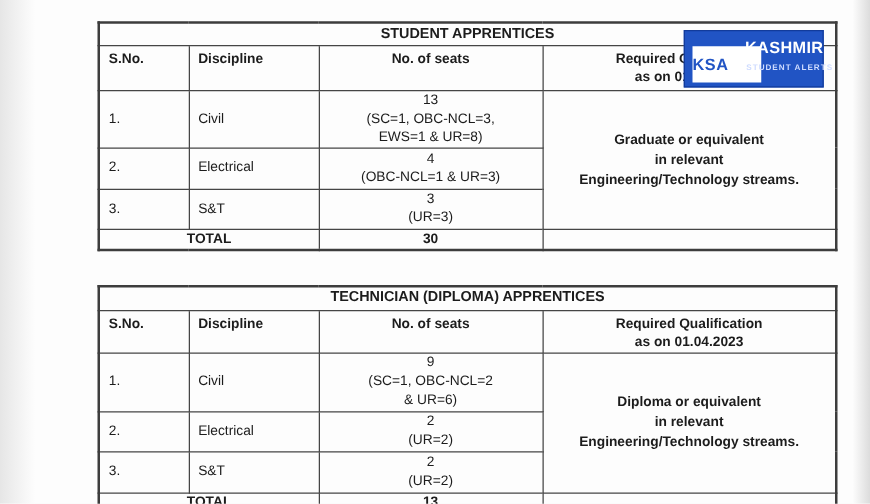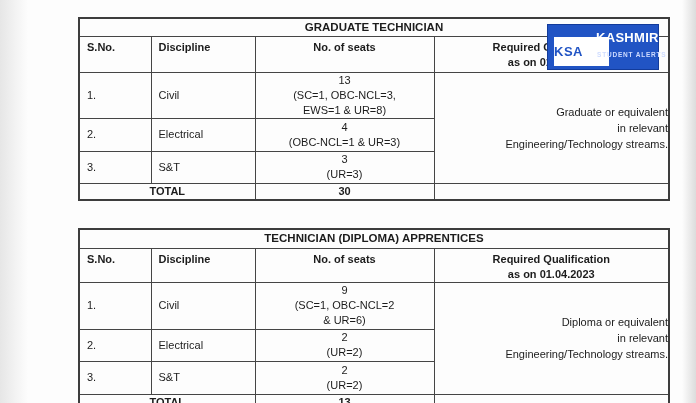--- a/index.html
+++ b/index.html
@@ -21,21 +21,21 @@
   }
   table.doc td{border:1px solid #454545;padding:0;vertical-align:middle;overflow:hidden;}
   .t1{top:17px;}
   .t2{top:228px;}
   .title-cell{text-align:center;font-weight:bold;font-size:11.5px;}
   .hdr{font-weight:bold;vertical-align:top !important;padding:3px 0 0 7px !important;}
   .hdr-center{font-weight:bold;text-align:center;vertical-align:top !important;padding-top:3px !important;}
   .cell-left{text-align:left;padding-left:7px !important;}
   .cell-center{text-align:center;}
   .pre{white-space:pre-line;}
-  .qual{font-weight:normal;text-align:right;white-space:pre-line;line-height:16px;}
+  .qual{font-weight:bold;text-align:center;white-space:pre-line;line-height:16px;}
   .total-label{font-weight:bold;text-align:center;}
   .total-val{font-weight:bold;text-align:center;}
 
   
   .badge{
     position:absolute;left:547px;top:24px;width:112px;height:46px;
     background:#2154c4;border:1px solid #123b9b;box-sizing:border-box;z-index:5;
   }
   .badge .ksa-box{
     position:absolute;left:6px;top:12px;width:55px;height:29px;background:#ffffff;
@@ -61,21 +61,21 @@
 
   <table class="doc t1">
     <colgroup>
         <col style="width:72px">
         <col style="width:104px">
         <col style="width:179px">
         <col style="width:235px">
       </colgroup>
     <tbody>
         <tr style="height:18px">
-      <td colspan="4" class="title-cell">GRADUATE TECHNICIAN</td>
+      <td colspan="4" class="title-cell">STUDENT APPRENTICES</td>
     </tr>
     <tr style="height:36px">
       <td class="hdr">S.No.</td>
       <td class="hdr">Discipline</td>
       <td class="hdr-center">No. of seats</td>
       <td class="hdr-center pre">Required Qualification
 as on 01.07.2023</td>
     </tr>
     <tr style="height:46px">
       <td class="cell-left">1.</td>

